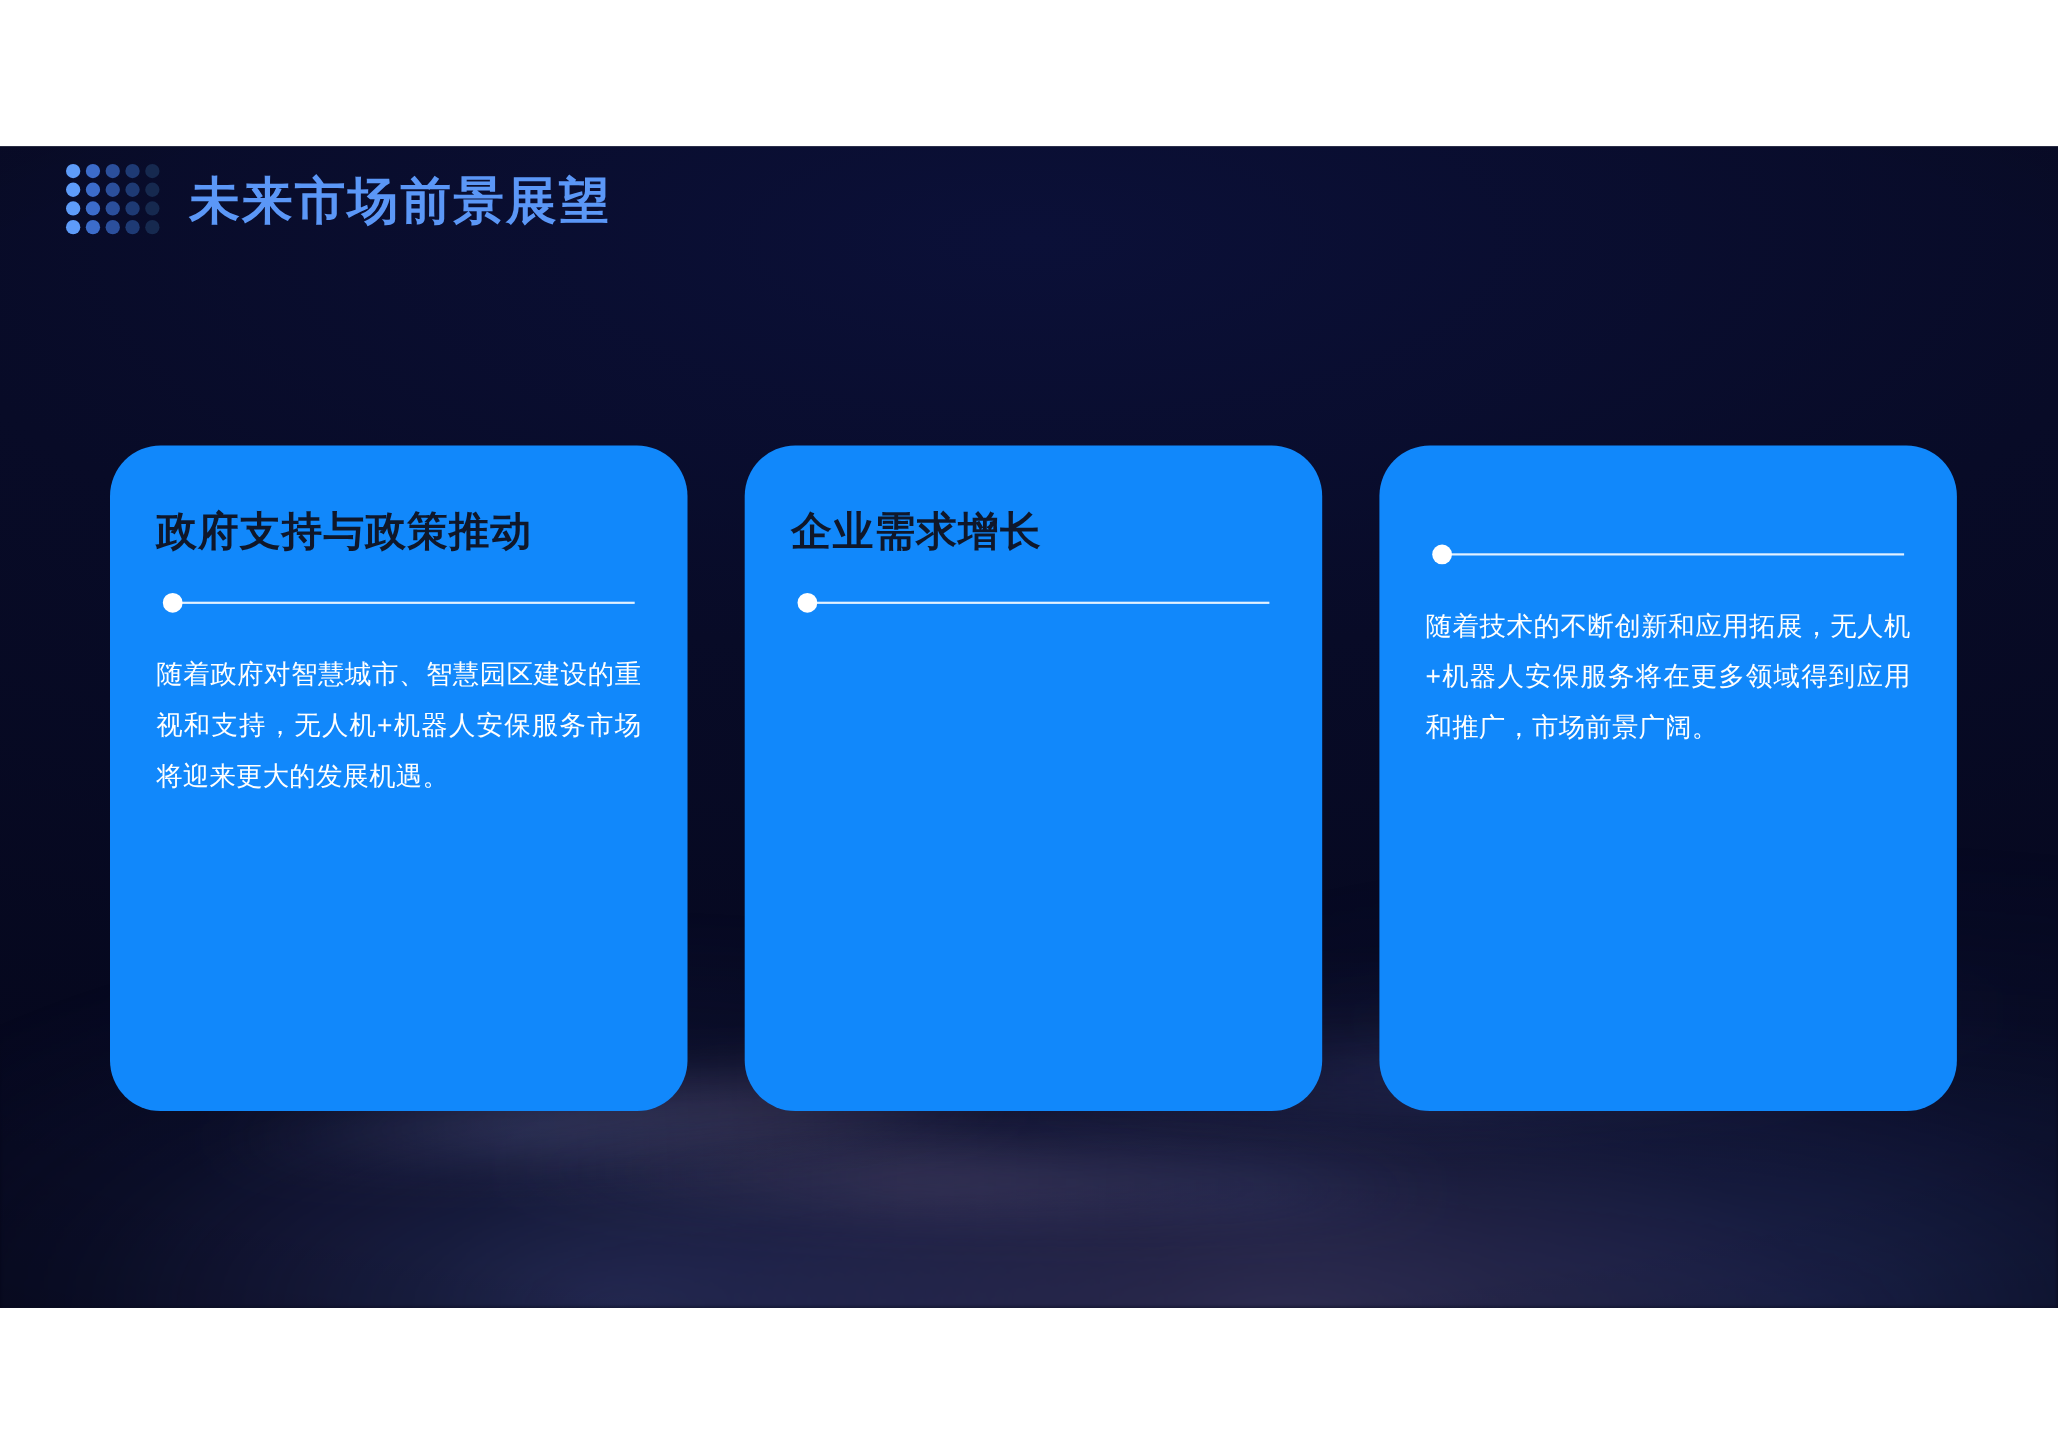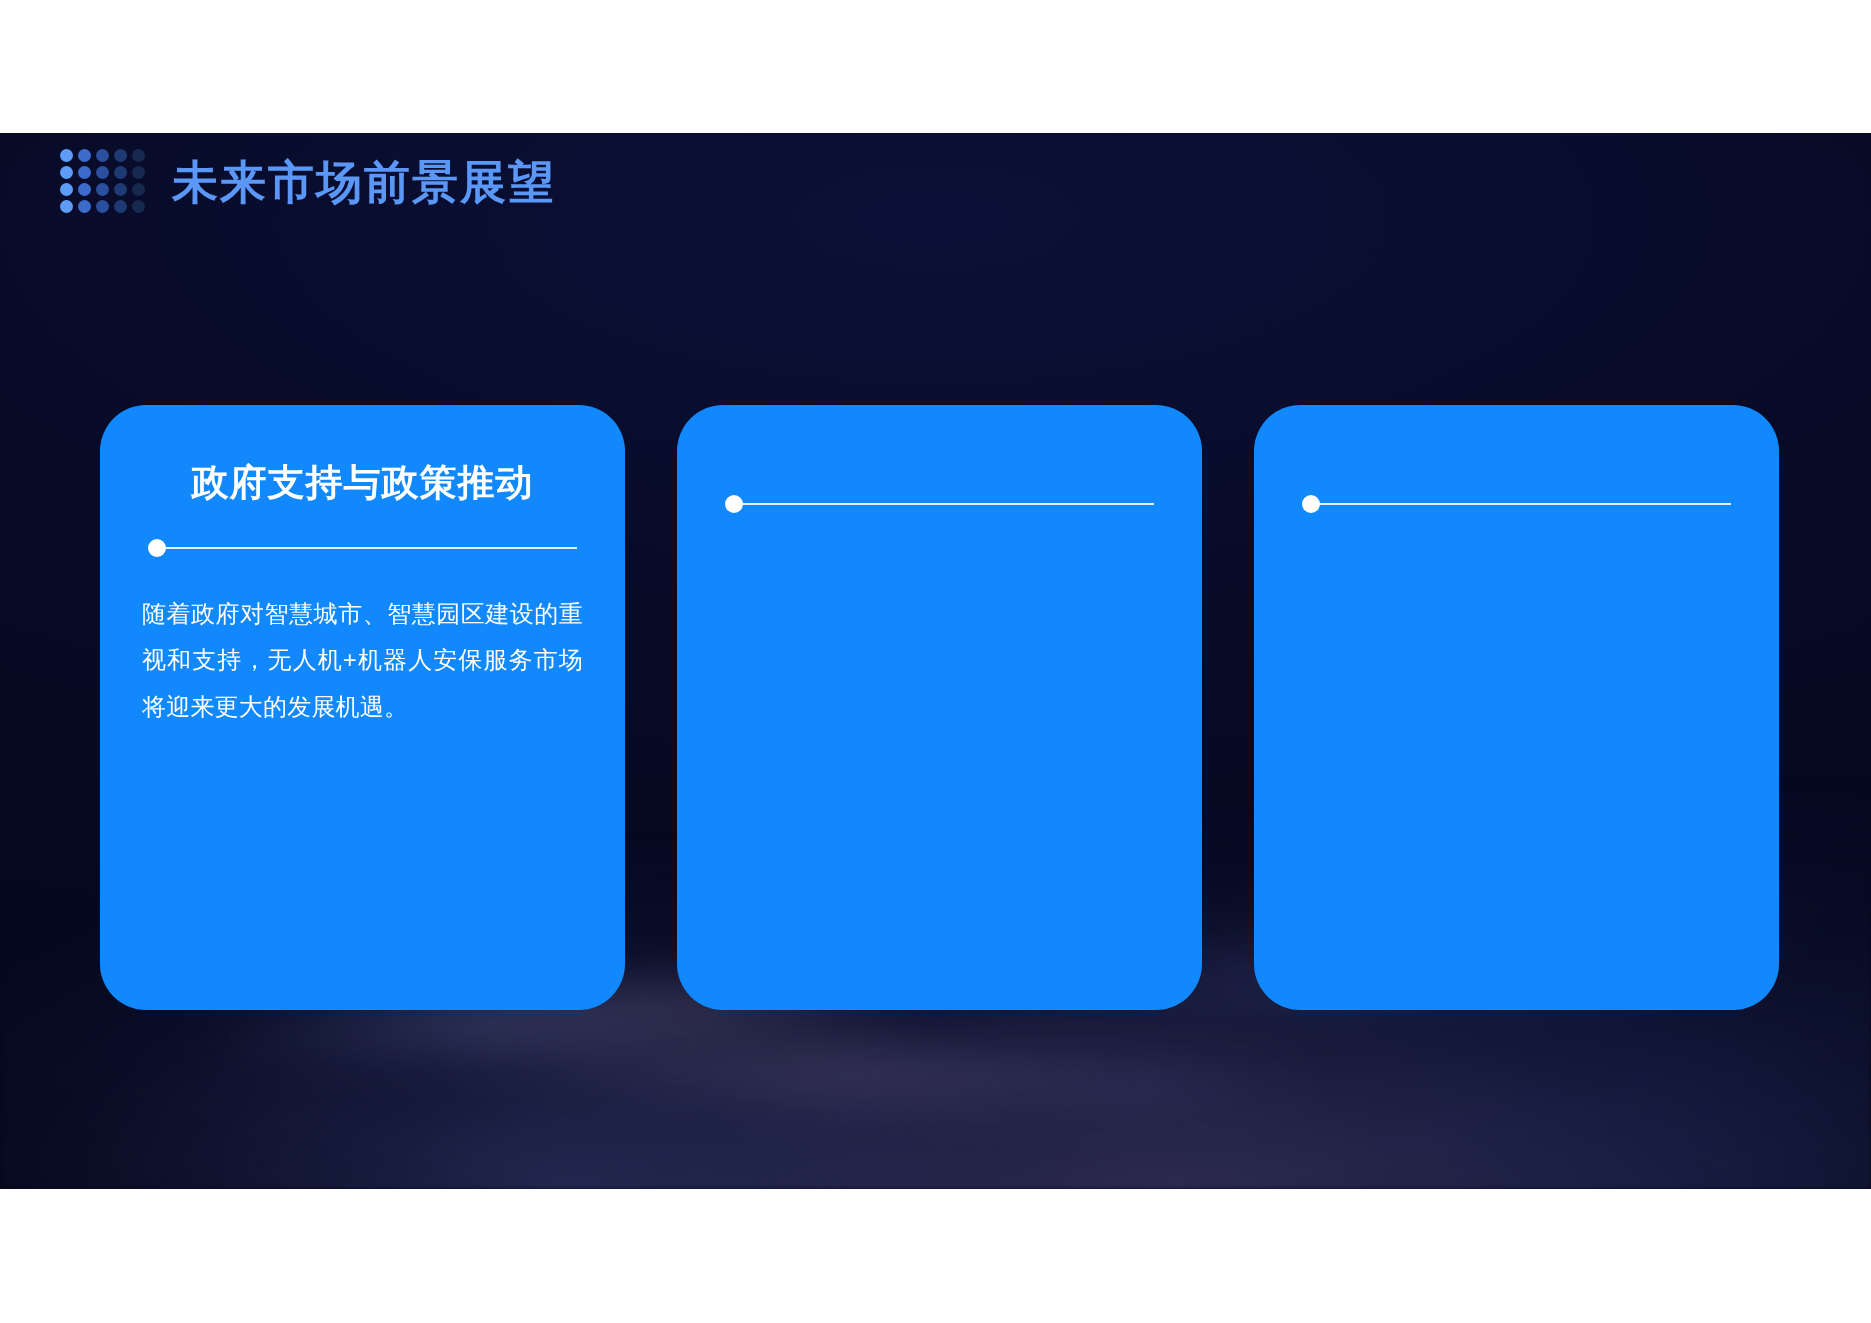--- a/index.html
+++ b/index.html
@@ -128,24 +128,24 @@
   .card {
     position: relative;
     width: 525px;
     height: 605px;
     background: #1188fb;
     border-radius: 46px;
     box-sizing: border-box;
     padding: 56px 42px 0 42px;
   }
   .card-title {
-    color: #ffffff;
+    color: #0f172a;
     font-size: 37px;
     font-weight: bold;
-    text-align: center;
+    text-align: left;
     letter-spacing: 1px;
     line-height: 1.2;
     white-space: nowrap;
   }
   .card-divider {
     position: relative;
     margin: 34px 6px 0 6px;
     height: 18px;
   }
   .card-divider .rule {
@@ -219,27 +219,29 @@
     <div class="card">
       <div class="card-title">政府支持与政策推动</div>
       <div class="card-divider">
         <div class="rule"></div>
         <div class="knob"></div>
       </div>
       <div class="card-body">随着政府对智慧城市、智慧园区建设的重视和支持，无人机+机器人安保服务市场将迎来更大的发展机遇。</div>
     </div>
 
     <div class="card">
+      <div class="card-title">企业需求增长</div>
       <div class="card-divider">
         <div class="rule"></div>
         <div class="knob"></div>
       </div>
     </div>
 
     <div class="card">
       <div class="card-divider">
         <div class="rule"></div>
         <div class="knob"></div>
       </div>
+      <div class="card-body">随着技术的不断创新和应用拓展，无人机+机器人安保服务将在更多领域得到应用和推广，市场前景广阔。</div>
     </div>
 
   </div>
 </div>
 
 </body></html>

